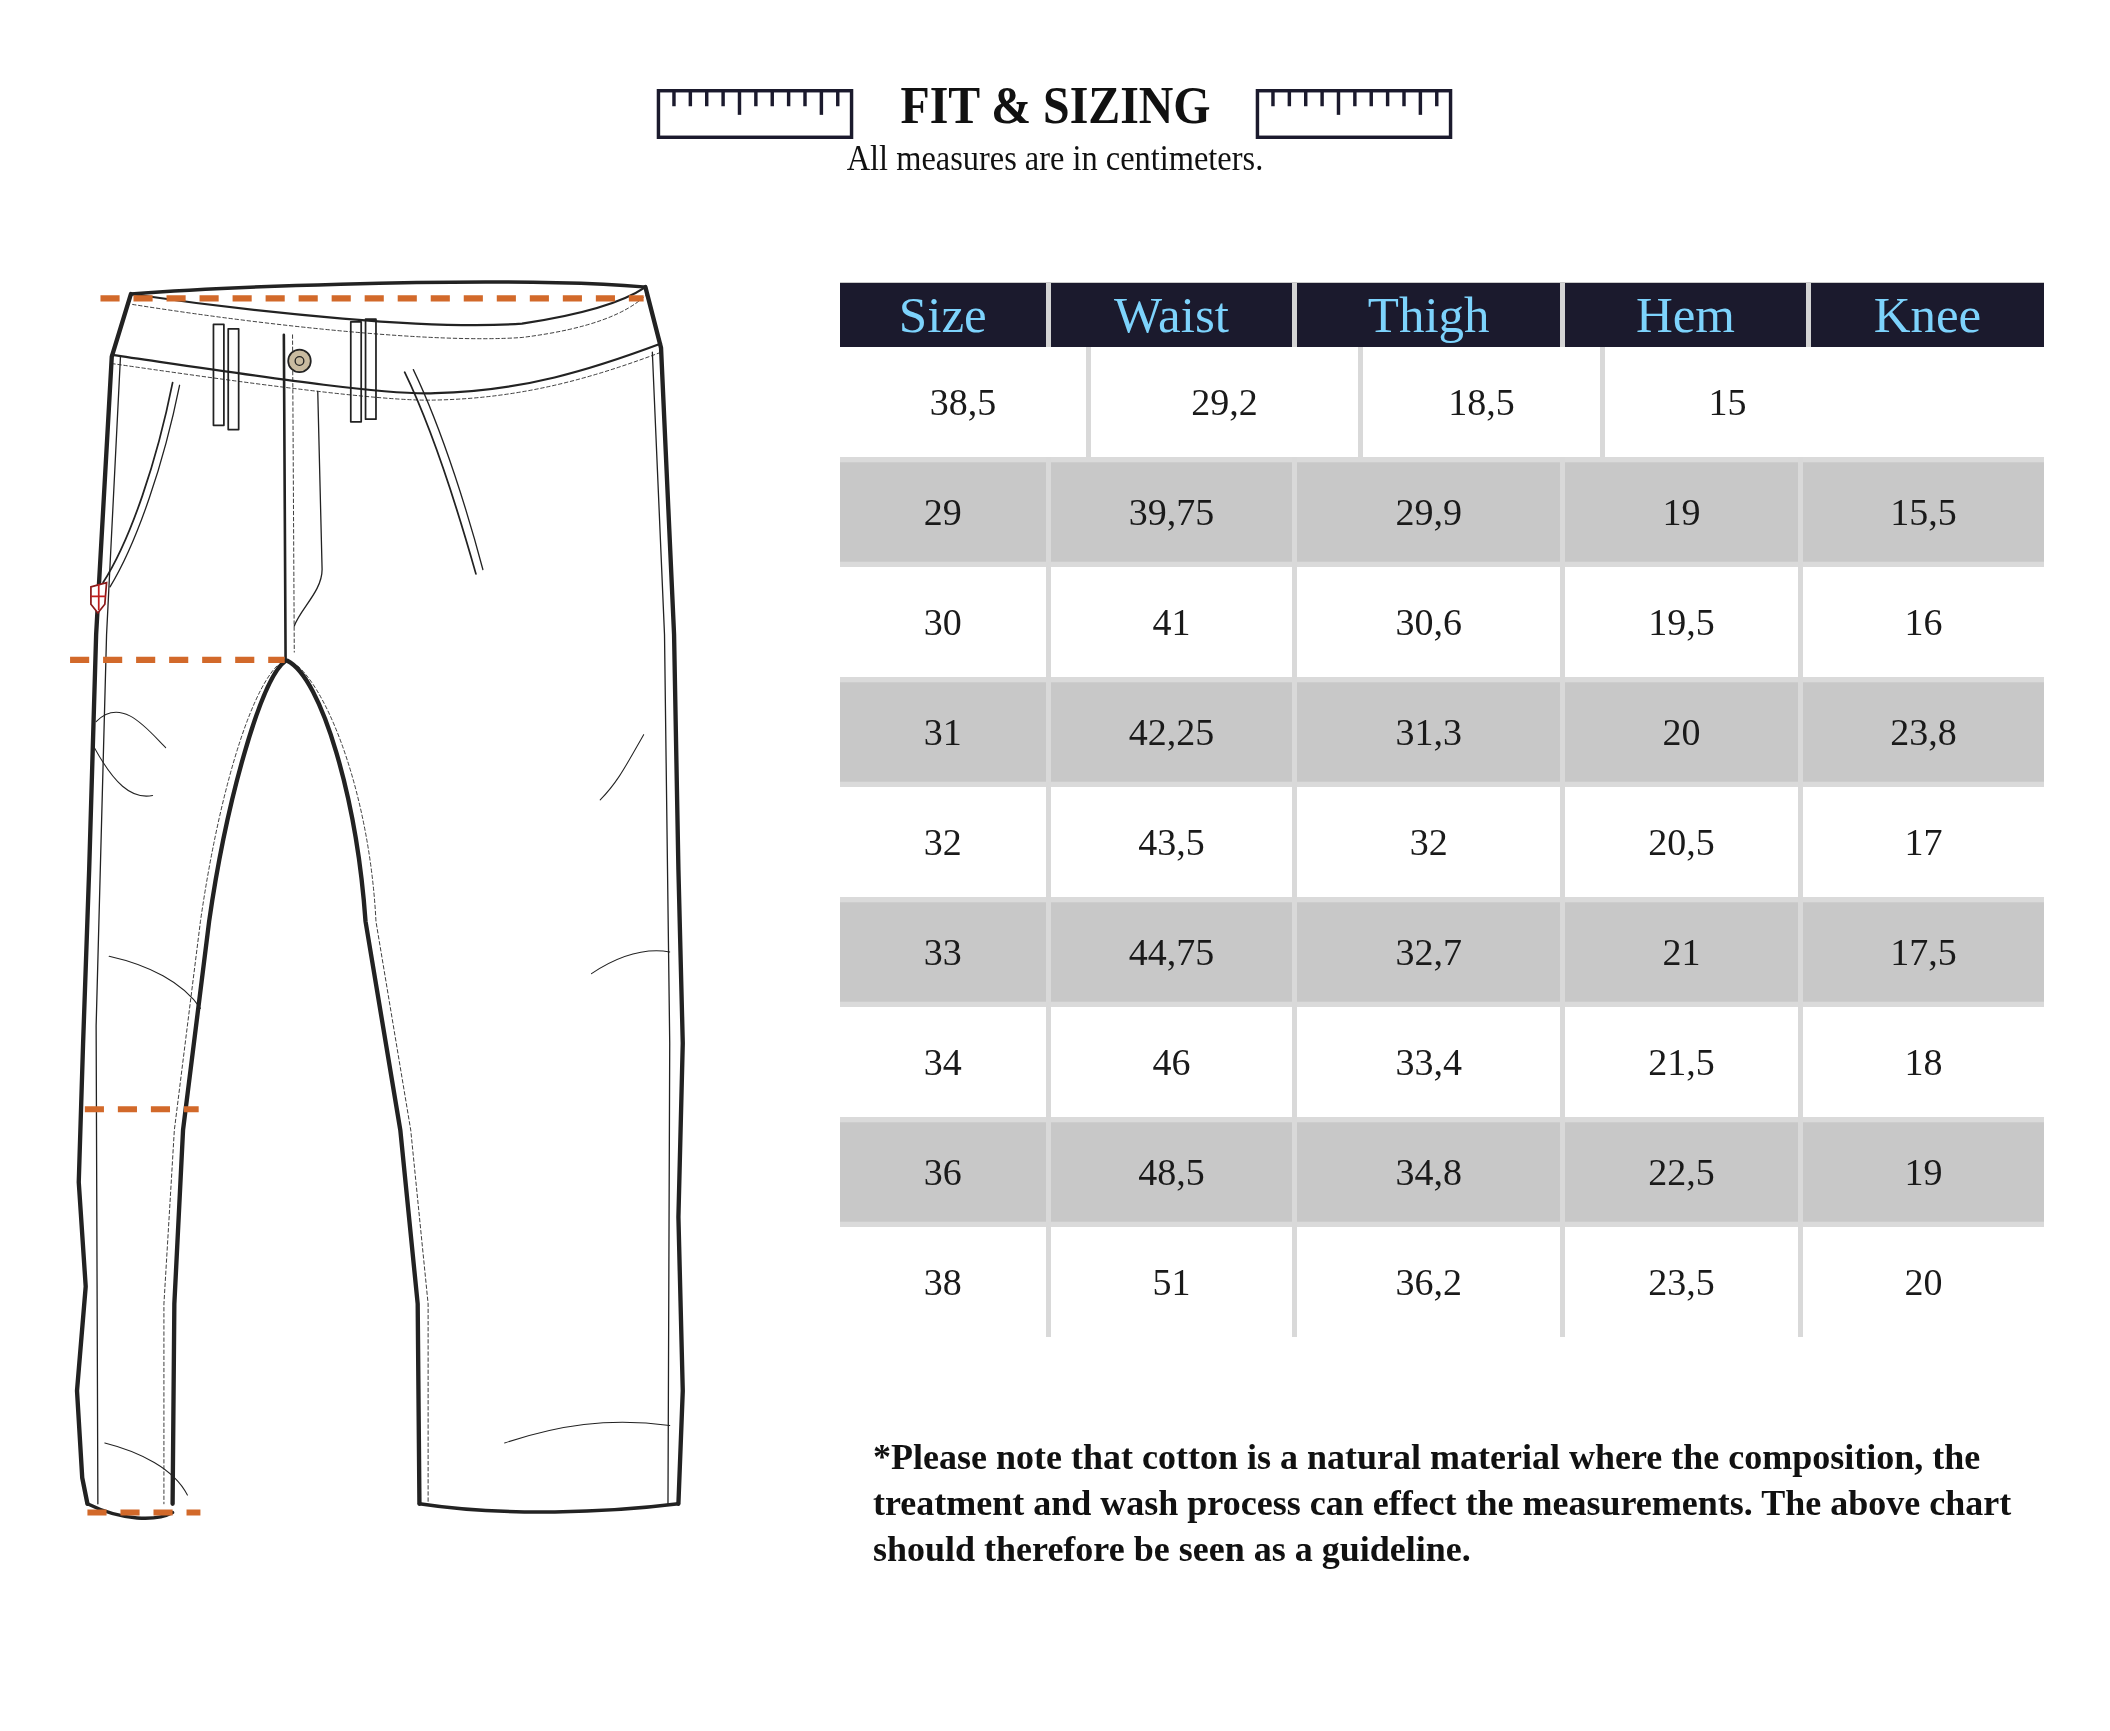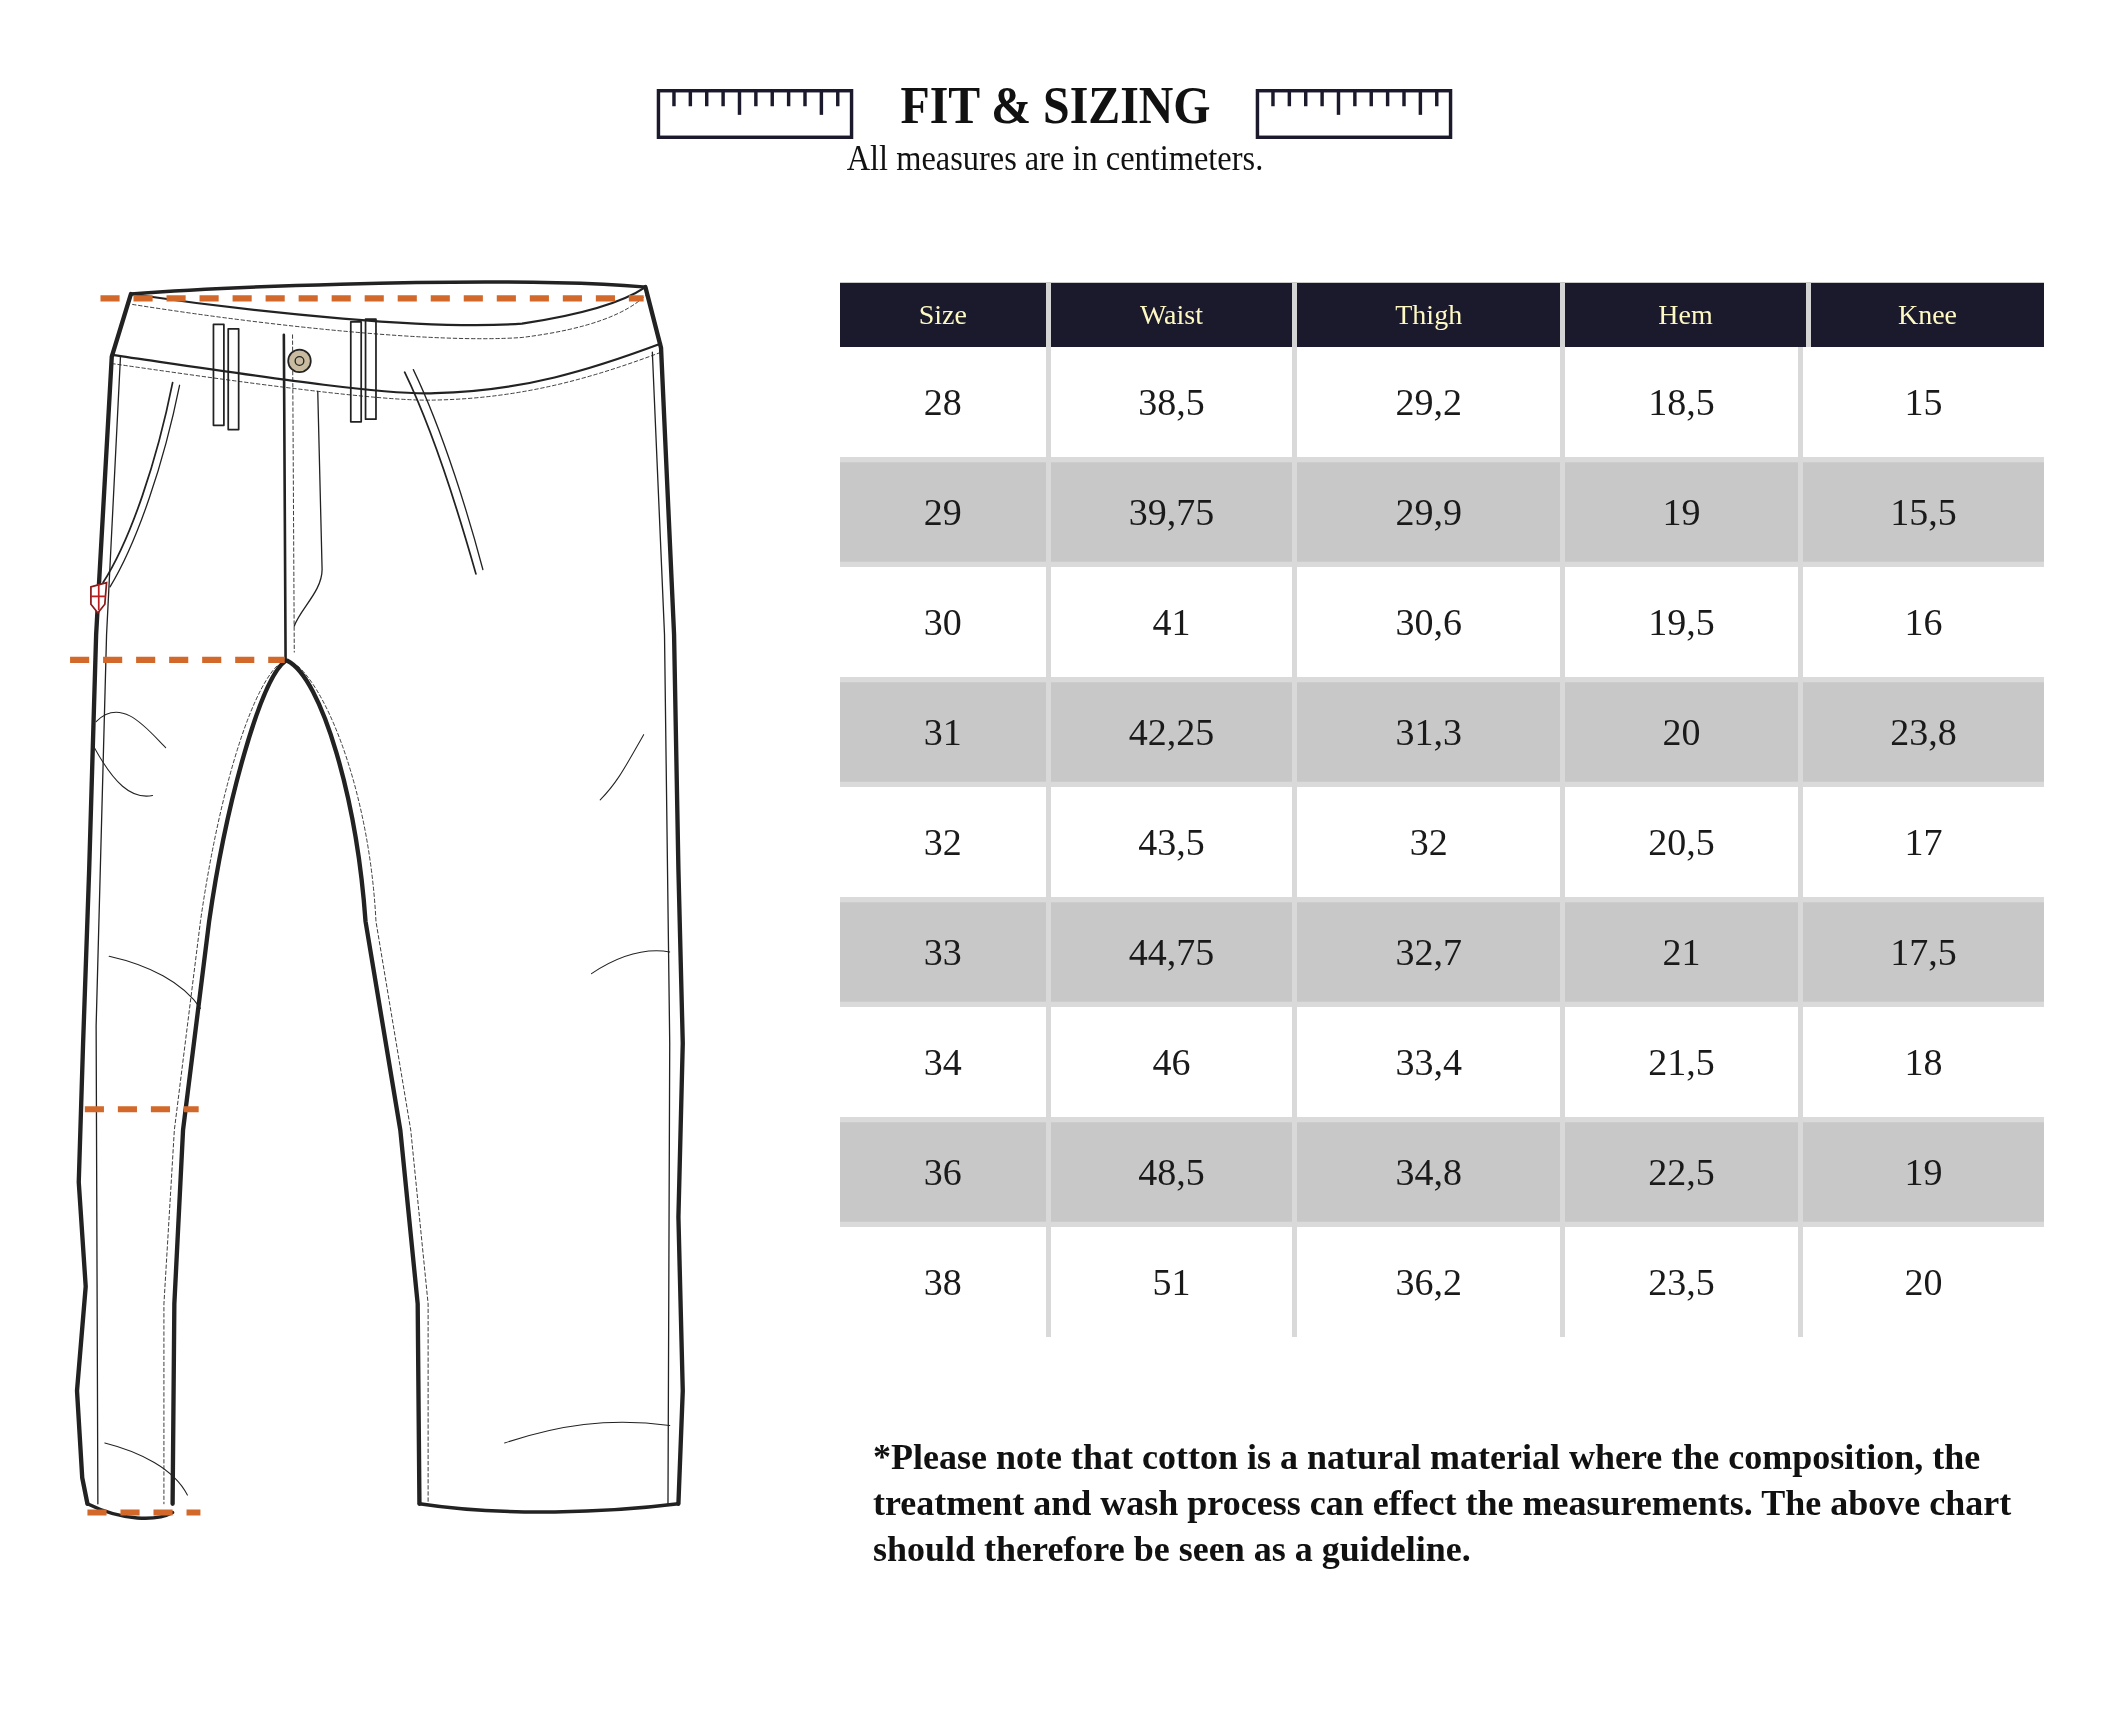--- a/index.html
+++ b/index.html
@@ -14,22 +14,22 @@
   .title { position:absolute; left:860px; width:391px; top:5.2px; text-align:center;
            font-size:52px; font-weight:700; letter-spacing:0px; color:#111;
            transform:scaleX(0.92); transform-origin:center; }
   .subtitle { left:0; width:2110px; top:137px; text-align:center; font-size:36px; color:#111;
               transform:scaleX(0.9); }
 
   .drawing { left:70px; top:261px; width:678px; height:1321px; }
 
   .table { left:840px; top:282px; width:1204px; }
   .thead { display:flex; height:64px; background:#1b1a2d; border-top:1.7px solid #c9c9c9; }
-  .th { display:flex; align-items:center; justify-content:center; color:#fef9c3;
-        font-size:28px; border-right:5.2px solid #d4d4d4; }
+  .th { display:flex; align-items:center; justify-content:center; color:#7dd3fc;
+        font-size:51px; border-right:5.2px solid #d4d4d4; }
   .th:last-child { border-right:none; }
   .row { display:flex; height:110px; }
   .row.odd { background:#ffffff; }
   .row.even { background:#c8c8c8; box-shadow: inset 0 5.2px 0 #dadada, inset 0 -5.2px 0 #dadada; }
   .td { display:flex; align-items:center; justify-content:center; font-size:38px; color:#1a1a1a;
         border-right:5.2px solid #d9d9d9; }
   .td:last-child { border-right:none; }
   .c0 { width:209px; } .c1 { width:246px; } .c2 { width:267px; } .c3 { width:237px; } .c4 { width:245px; }
 
   .footnote { left:873px; top:1434px; width:1182px; font-size:36px; line-height:46px; color:#111;font-weight:bold; }
@@ -140,21 +140,20 @@
 <div class="abs table">
   <div class="thead">
     <div class="th c0">Size</div>
     <div class="th c1">Waist</div>
     <div class="th c2">Thigh</div>
     <div class="th c4">Hem</div>
     <div class="th c3">Knee</div>
   </div>
 
   <div class="row odd">
-    <div class="td c0">28</div>
     <div class="td c1">38,5</div>
     <div class="td c2">29,2</div>
     <div class="td c3">18,5</div>
     <div class="td c4">15</div>
   </div>
   <div class="row even">
     <div class="td c0">29</div>
     <div class="td c1">39,75</div>
     <div class="td c2">29,9</div>
     <div class="td c3">19</div>

